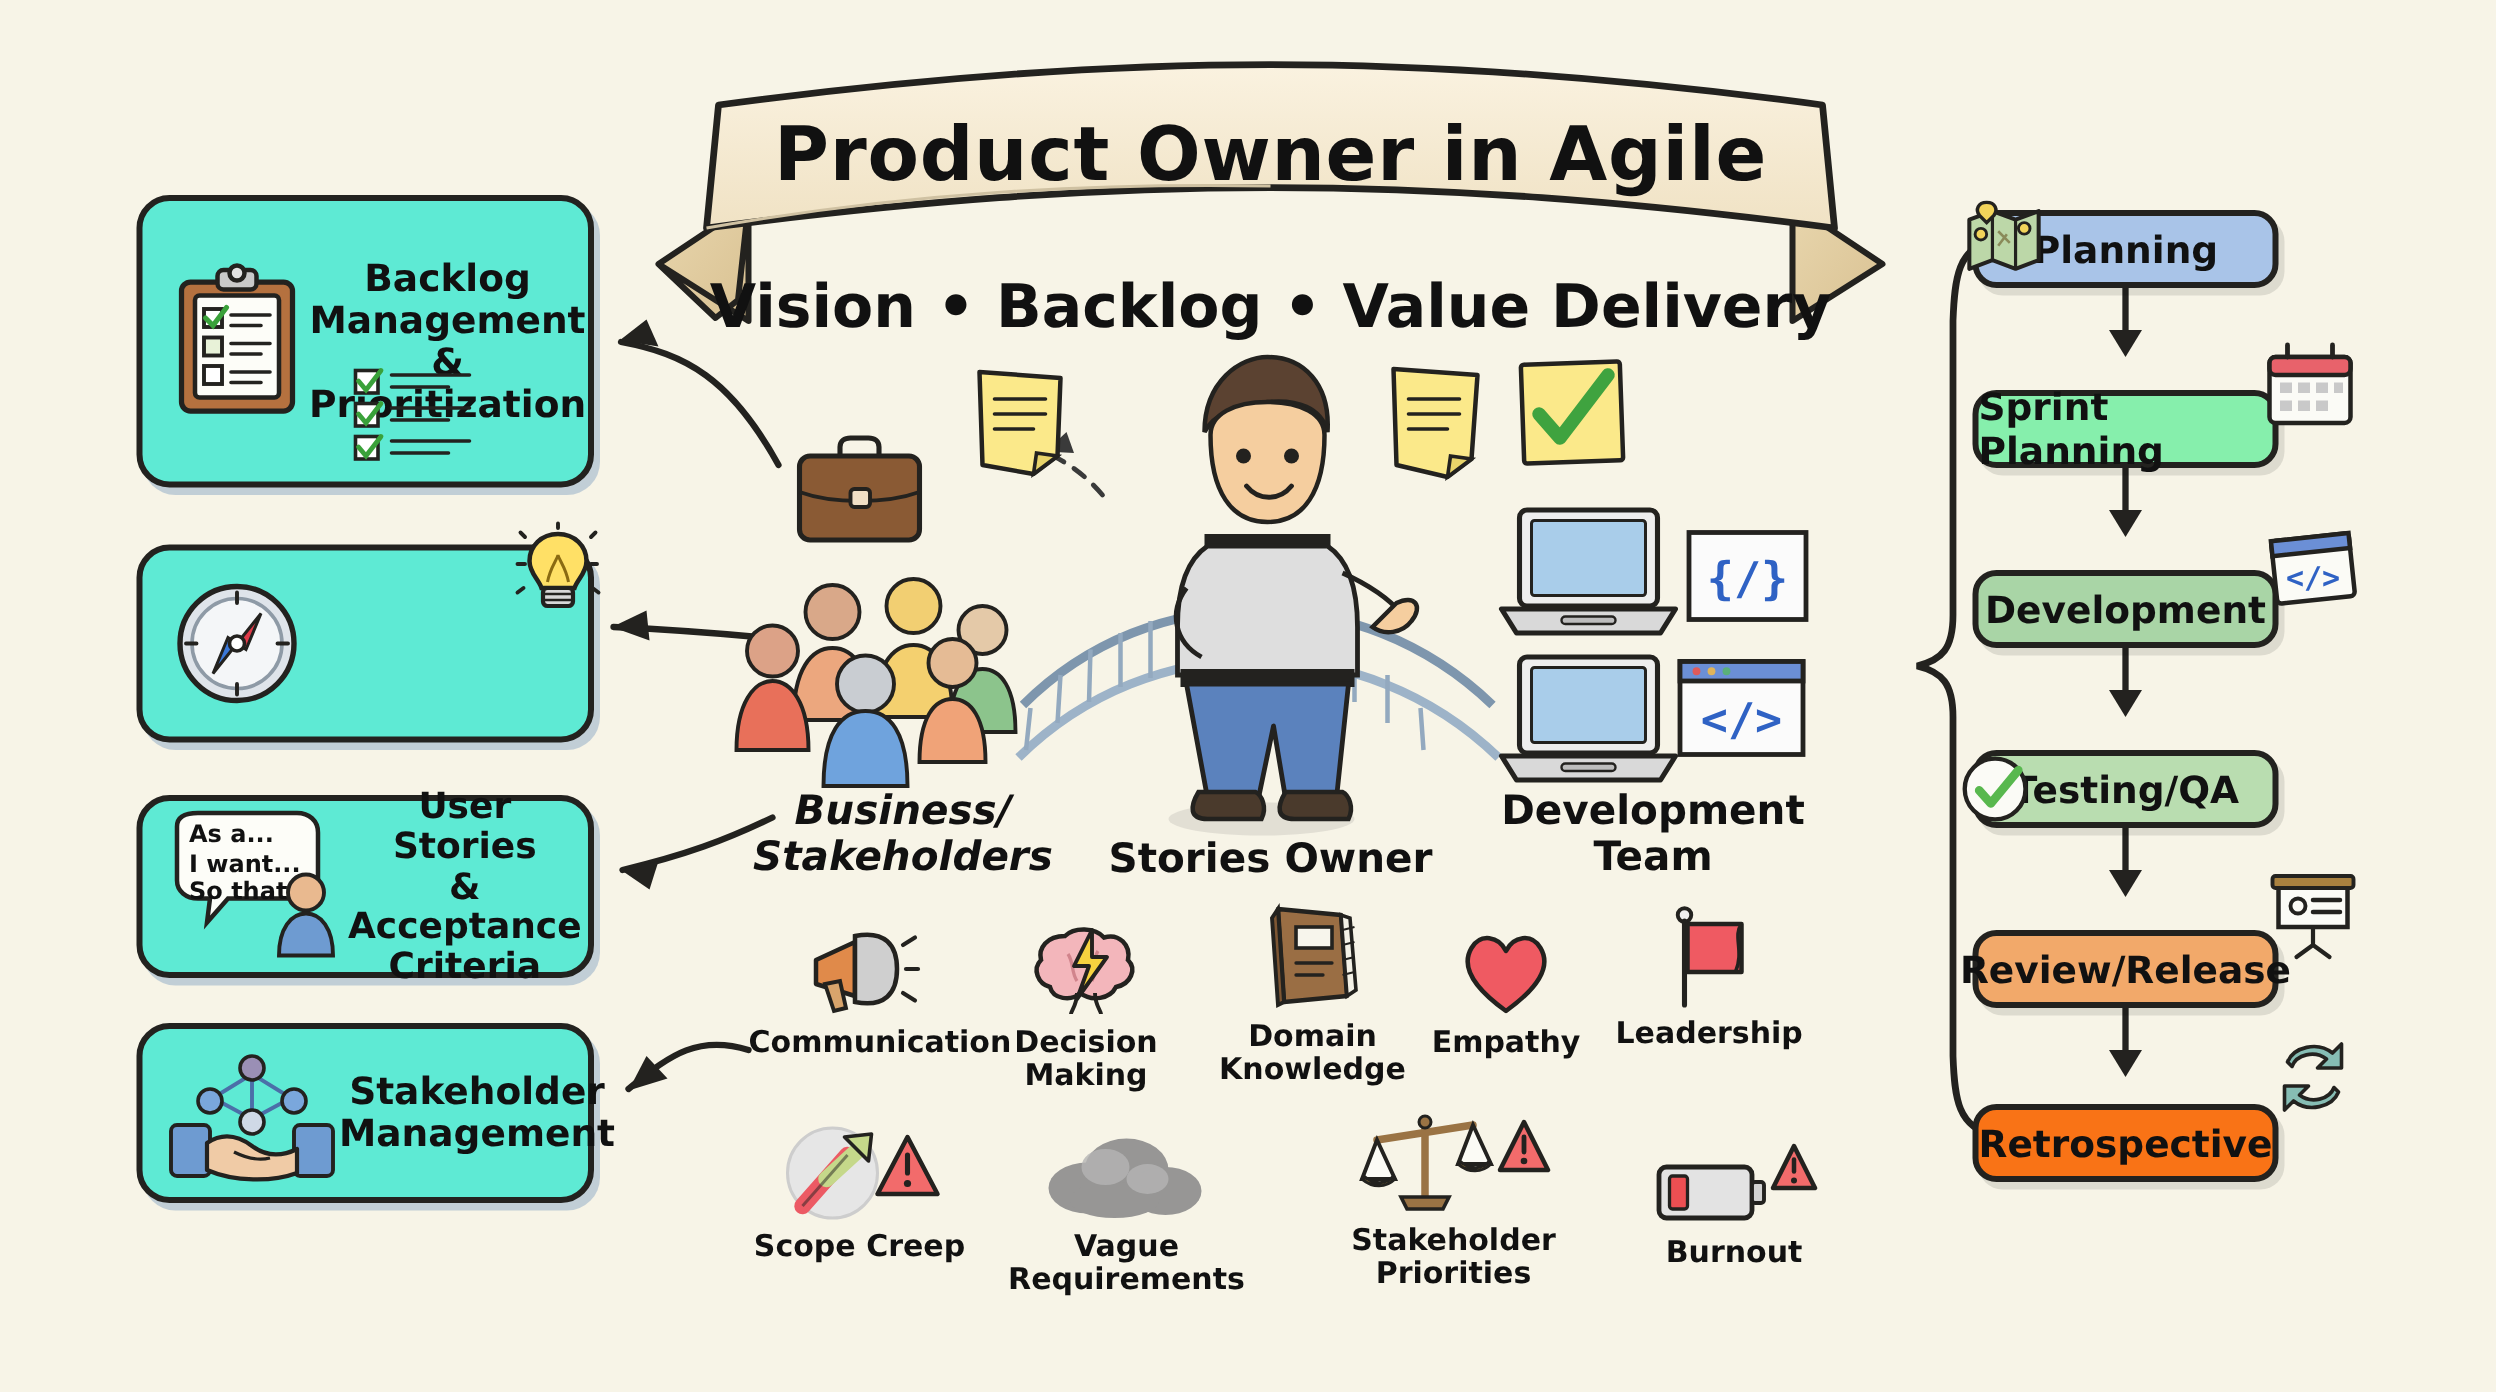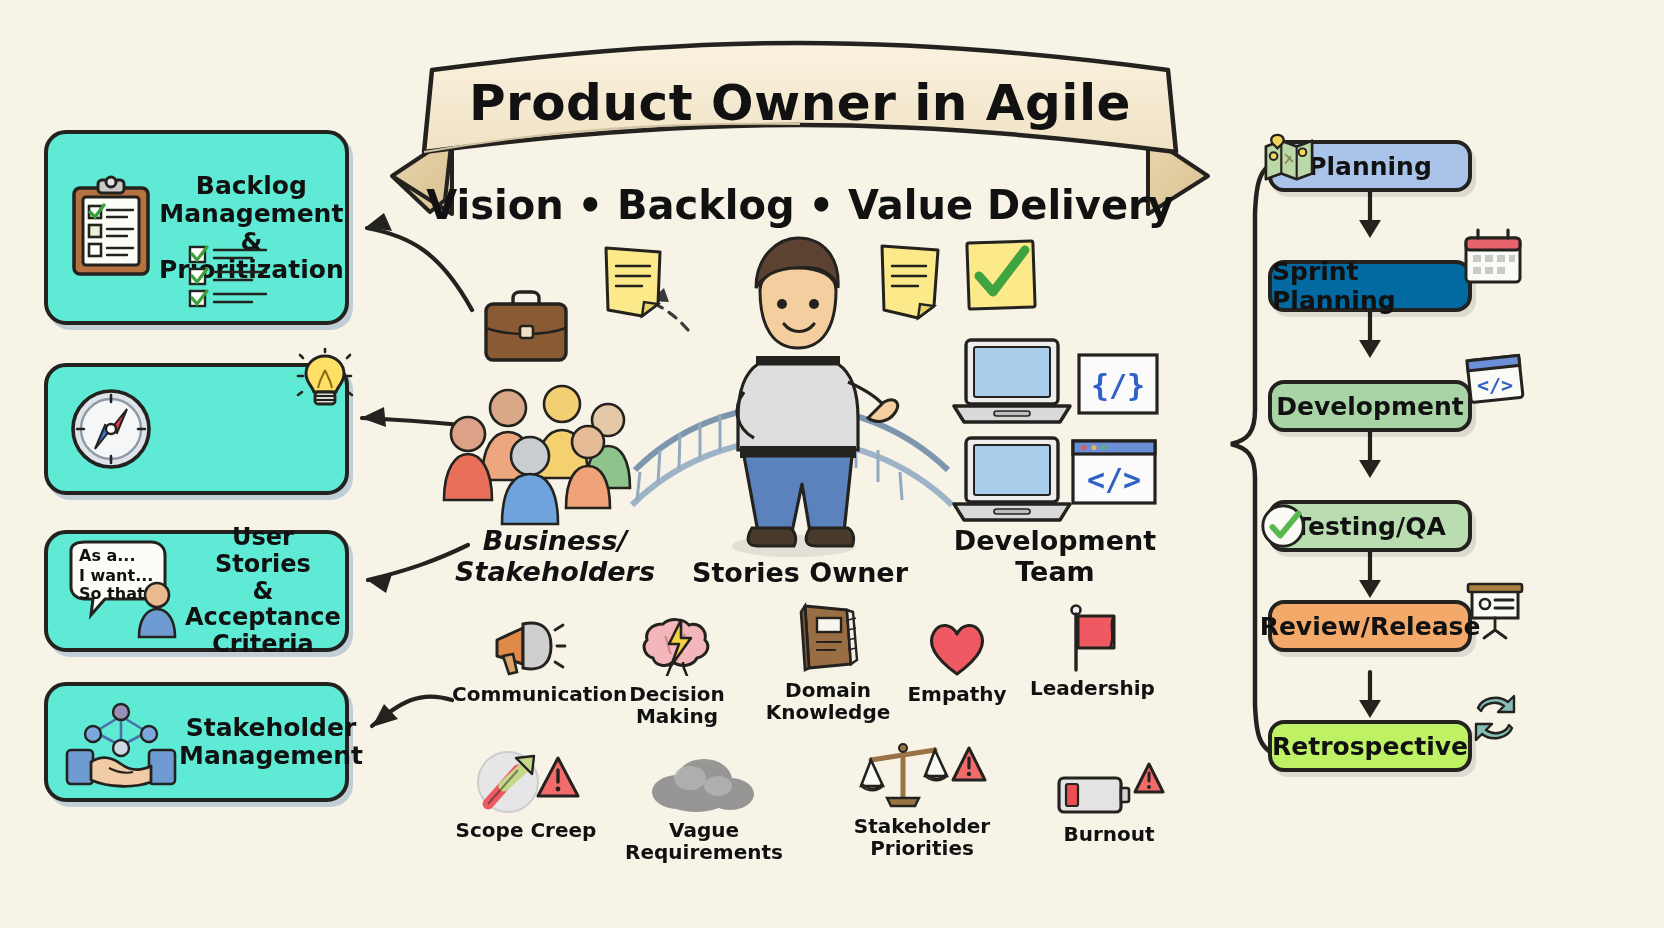--- a/index.html
+++ b/index.html
@@ -4,21 +4,21 @@
 <style>
   * { box-sizing: border-box; margin:0; padding:0; }
   html,body { width:1664px; height:928px; }
   body {
     background:#f7f4e7;
     font-family:"DejaVu Sans", sans-serif;
     color:#111;
     position:relative;
     overflow:hidden;
   }
-  #canvas { position:absolute; inset:0; }
+  #canvas { position:absolute; inset:0;margin-left:47px; }
 
   
   .banner-wrap { position:absolute; left:370px; top:30px; width:860px; height:175px; }
   .banner-title {
     position:absolute; left:0; top:44px; width:860px; text-align:center;
     font-size:50px; font-weight:700; letter-spacing:0.5px;
     font-family:"DejaVu Sans", sans-serif;
   }
 
   
@@ -475,21 +475,21 @@
   </div>
   <svg class="flow-icon" style="left:1262px;top:133px;" viewBox="0 0 56 54">
     <path d="M4 14 L20 8 L36 14 L52 8 L52 42 L36 48 L20 42 L4 48 Z" fill="#bcd7a8" stroke="#23221f" stroke-width="2.8" stroke-linejoin="round"></path>
     <path d="M20 8 L20 42 M36 14 L36 48" stroke="#23221f" stroke-width="2.2"></path>
     <path d="M24 22 l8 8 M30 24 l-6 8" stroke="#8a8a5a" stroke-width="1.8"></path>
     <circle cx="12" cy="24" r="4" fill="#f2d45a" stroke="#23221f" stroke-width="2"></circle>
     <circle cx="42" cy="20" r="4" fill="#f2d45a" stroke="#23221f" stroke-width="2"></circle>
     <path d="M16 2 C 22 2, 24 7, 21 11 L16 16 L11 11 C 8 7, 10 2, 16 2 Z" fill="#f2d45a" stroke="#23221f" stroke-width="2.4"></path>
   </svg>
 
-  <div class="flow-step" style="top:260px;background:#0369a1;">
+  <div class="flow-step" style="top:260px;background:#86efac;">
     <span>Sprint Planning</span>
   </div>
   <svg class="flow-icon" style="left:1462px;top:228px;width:62px;height:60px;" viewBox="0 0 62 60">
     <rect x="4" y="10" width="54" height="44" rx="4" fill="#fbfbf6" stroke="#23221f" stroke-width="3"></rect>
     <rect x="4" y="10" width="54" height="12" rx="4" fill="#e8626b" stroke="#23221f" stroke-width="3"></rect>
     <path d="M16 10 L16 2 M46 10 L46 2" stroke="#23221f" stroke-width="3.2" stroke-linecap="round"></path>
     <g fill="#c9c9c9">
       <rect x="11" y="27" width="8" height="7"></rect>
         <rect x="23" y="27" width="8" height="7"></rect>
       <rect x="35" y="27" width="8" height="7"></rect>
@@ -510,32 +510,32 @@
   </svg>
 
   <div class="flow-step" style="top:500px;background:#b9ddb0;">
     <span>Testing/QA</span>
   </div>
   <svg class="flow-icon" style="left:1258px;top:500px;" viewBox="0 0 56 52">
     <circle cx="26" cy="26" r="21" fill="#fbfbf6" stroke="#23221f" stroke-width="3"></circle>
     <path d="M15 27 l8 9 19 -23" fill="none" stroke="#58b84e" stroke-width="6" stroke-linecap="round" stroke-linejoin="round"></path>
   </svg>
 
-  <div class="flow-step" style="top:600px;background:#f2a96a;">
+  <div class="flow-step" style="top:620px;background:#f2a96a;">
     <span>Review/Release</span>
   </div>
   <svg class="flow-icon" style="left:1464px;top:580px;width:62px;height:58px;" viewBox="0 0 62 58">
     <rect x="8" y="10" width="46" height="28" fill="#fbfbf6" stroke="#23221f" stroke-width="3"></rect>
     <rect x="4" y="4" width="54" height="8" rx="2" fill="#a9813f" stroke="#23221f" stroke-width="2.6"></rect>
     <circle cx="21" cy="24" r="5" fill="none" stroke="#23221f" stroke-width="2.6"></circle>
     <path d="M31 20 h18 M31 28 h18" stroke="#23221f" stroke-width="3" stroke-linecap="round"></path>
     <path d="M31 38 L31 50 M31 50 L20 58 M31 50 L42 58" stroke="#23221f" stroke-width="2.8" stroke-linecap="round"></path>
   </svg>
 
-  <div class="flow-step" style="top:720px;background:#bef264;">
+  <div class="flow-step" style="top:736px;background:#f97316;">
     <span>Retrospective</span>
   </div>
   <svg class="flow-icon" style="left:1466px;top:690px;width:58px;height:56px;" viewBox="0 0 58 56">
     <path d="M12 18 C 16 8, 32 4, 42 12 L48 6 L48 22 L32 22 L38 16 C 30 10, 18 13, 15 21 Z" fill="#86bdb4" stroke="#23221f" stroke-width="2.4" stroke-linejoin="round"></path>
     <path d="M46 38 C 42 48, 26 52, 16 44 L10 50 L10 34 L26 34 L20 40 C 28 46, 40 43, 43 35 Z" fill="#86bdb4" stroke="#23221f" stroke-width="2.4" stroke-linejoin="round"></path>
   </svg>
 
 </div>
 
 </body></html>

